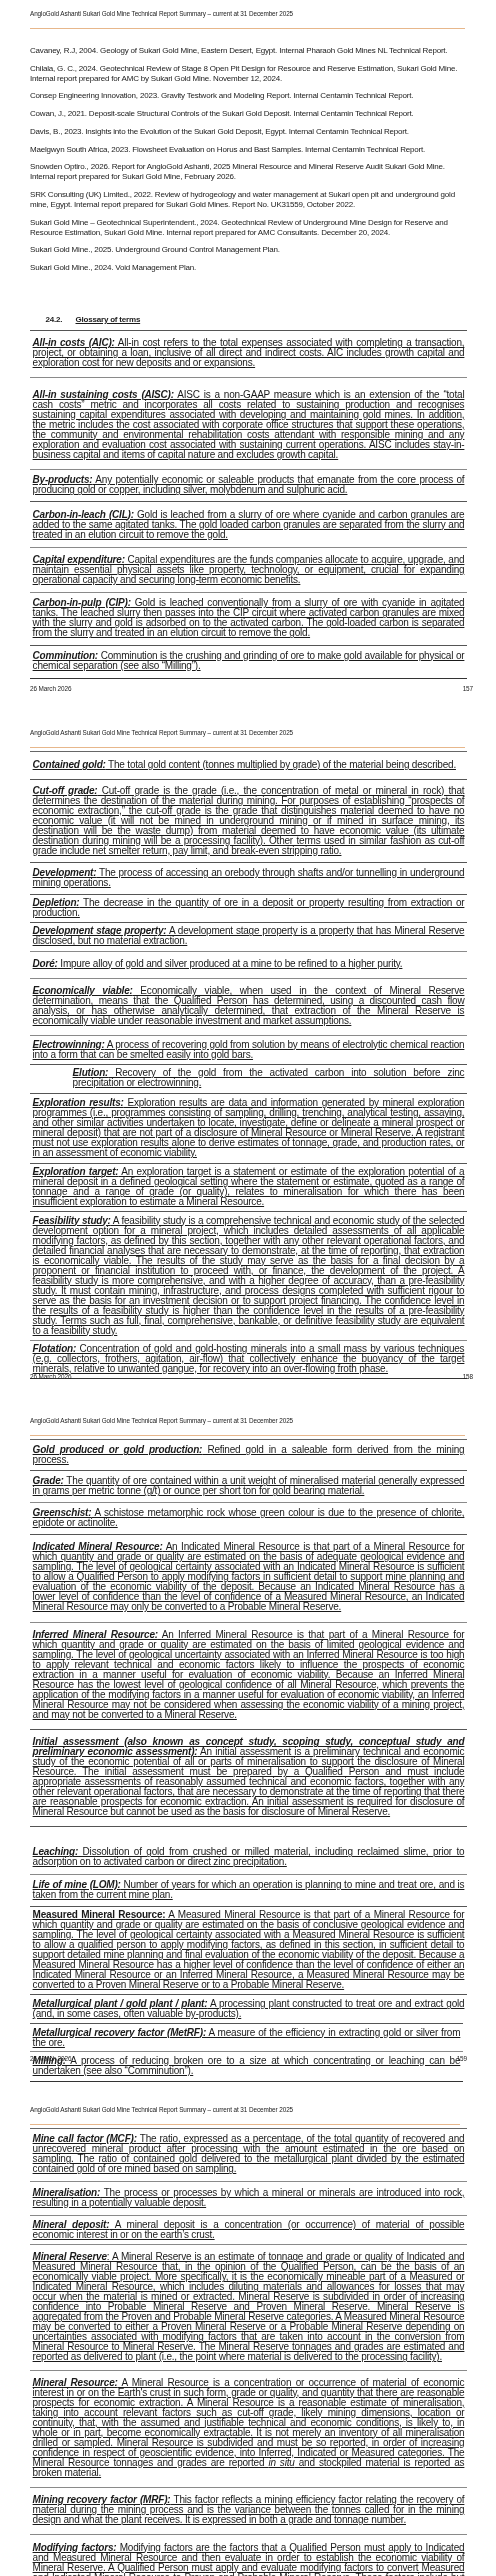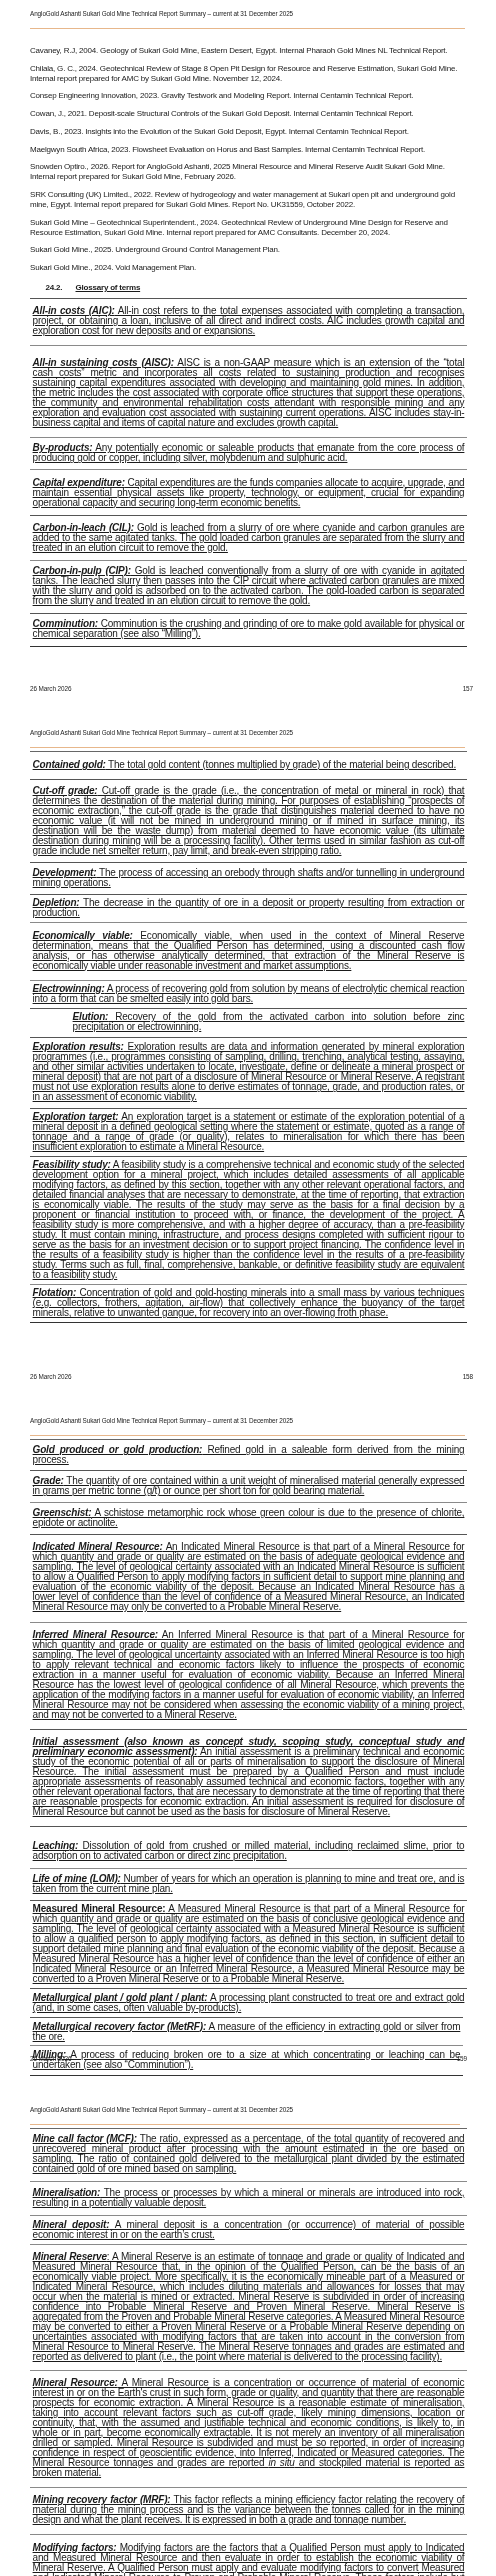--- a/index.html
+++ b/index.html
@@ -4,21 +4,21 @@
 <style>
   html, body { margin: 0; padding: 0; background: #ffffff; }
   body { width: 497px; font-family: "Liberation Sans", sans-serif; color: #1a1a1a; }
   .page { position: relative; width: 497px; box-sizing: border-box; padding: 0 30px 0 30px; }
   .page-header { padding-top: 10.3px; font-size: 6.4px; color: #222; letter-spacing: -0.1px; }
   .header-rule { margin-top: 10.8px; height: 1px; background: #e7b78b; margin-right: 2.1px; }
   .page-footer { display: flex; justify-content: space-between; font-size: 6.4px; color: #222; letter-spacing: -0.1px; }
   .ref { font-size: 8px; line-height: 10px; margin: 0 0 7.7px 0; letter-spacing: -0.2px; text-align: left; }
   .ref:first-child { margin-top: 4.6px; }
   .section-heading { font-weight: bold; font-size: 8px; margin: 0 0 0 15.5px; padding: 2.1px 0 6.2px 0; letter-spacing: -0.2px; }
-  .section-heading .num { display: inline-block; width: 30px; }
+  .section-heading .num { display: inline-block; width: 30px; margin-top: 32px; }
   .section-heading .title { text-decoration: underline; }
   .gloss { border-top: 0.8px solid #555; }
   .gloss.light { border-top-color: #8a8a8a; }
   .gloss-top { border-top: 0.8px solid #666; }
   .term { padding: 5.2px 2.6px 6.2px 2.6px; font-size: 10px; line-height: 10px; text-align: justify; letter-spacing: -0.2px; text-decoration: underline; }
   .term .t { font-weight: bold; font-style: italic; }
   .term .t.upright { font-style: normal; }
   .term em { font-style: italic; }
   .gloss-end { border-top: 0.8px solid #333; }
 </style>
@@ -50,25 +50,25 @@
   <div class="glossary">
     <div class="gloss">
         <div class="term" style="padding-top:7.2px;padding-bottom:9.3px;"><span class="t">All-in costs (AIC):</span><span> All-in cost refers to the total expenses associated with completing a transaction, project, or obtaining a loan, inclusive of all direct and indirect costs. AIC includes growth capital and exploration cost for new deposits and or expansions.</span></div>
       </div>
     <div class="gloss light">
         <div class="term" style="padding-top:11.3px;padding-bottom:9.3px;"><span class="t">All-in sustaining costs (AISC):</span><span> AISC is a non-GAAP measure which is an extension of the “total cash costs” metric and incorporates all costs related to sustaining production and recognises sustaining capital expenditures associated with developing and maintaining gold mines. In addition, the metric includes the cost associated with corporate office structures that support these operations, the community and environmental rehabilitation costs attendant with responsible mining and any exploration and evaluation cost associated with sustaining current operations. AISC includes stay-in-business capital and items of capital nature and excludes growth capital.</span></div>
       </div>
     <div class="gloss light">
         <div class="term"><span class="t">By-products:</span><span> Any potentially economic or saleable products that emanate from the core process of producing gold or copper, including silver, molybdenum and sulphuric acid.</span></div>
       </div>
+    <div class="gloss">
+        <div class="term" style="padding-top:7.2px;padding-bottom:7.2px;"><span class="t">Carbon-in-leach (CIL):</span><span> Gold is leached from a slurry of ore where cyanide and carbon granules are added to the same agitated tanks. The gold loaded carbon granules are separated from the slurry and treated in an elution circuit to remove the gold.</span></div>
+      </div>
     <div class="gloss light">
         <div class="term" style="padding-top:7.2px;padding-bottom:7.2px;"><span class="t">Capital expenditure:</span><span> Capital expenditures are the funds companies allocate to acquire, upgrade, and maintain essential physical assets like property, technology, or equipment, crucial for expanding operational capacity and securing long-term economic benefits.</span></div>
-      </div>
-    <div class="gloss">
-        <div class="term" style="padding-top:7.2px;padding-bottom:7.2px;"><span class="t">Carbon-in-leach (CIL):</span><span> Gold is leached from a slurry of ore where cyanide and carbon granules are added to the same agitated tanks. The gold loaded carbon granules are separated from the slurry and treated in an elution circuit to remove the gold.</span></div>
       </div>
     <div class="gloss light">
         <div class="term"><span class="t">Carbon-in-pulp (CIP):</span><span> Gold is leached conventionally from a slurry of ore with cyanide in agitated tanks. The leached slurry then passes into the CIP circuit where activated carbon granules are mixed with the slurry and gold is adsorbed on to the activated carbon. The gold-loaded carbon is separated from the slurry and treated in an elution circuit to remove the gold.</span></div>
       </div>
     <div class="gloss">
         <div class="term" style="padding-bottom:7.2px;"><span class="t">Comminution:</span><span> Comminution is the crushing and grinding of ore to make gold available for physical or chemical separation (see also “Milling”).</span></div>
       </div>
     <div class="gloss-end"></div>
   </div>
 
@@ -89,20 +89,26 @@
       </div>
     <div class="gloss">
         <div class="term"><span class="t">Cut-off grade:</span><span> Cut-off grade is the grade (i.e., the concentration of metal or mineral in rock) that determines the destination of the material during mining. For purposes of establishing “prospects of economic extraction,” the cut-off grade is the grade that distinguishes material deemed to have no economic value (it will not be mined in underground mining or if mined in surface mining, its destination will be the waste dump) from material deemed to have economic value (its ultimate destination during mining will be a processing facility). Other terms used in similar fashion as cut-off grade include net smelter return, pay limit, and break-even stripping ratio.</span></div>
       </div>
     <div class="gloss">
         <div class="term"><span class="t">Development:</span><span> The process of accessing an orebody through shafts and/or tunnelling in underground mining operations.</span></div>
       </div>
     <div class="gloss">
         <div class="term" style="padding-top:3.1px;padding-bottom:4.1px;"><span class="t">Depletion:</span><span> The decrease in the quantity of ore in a deposit or property resulting from extraction or production.</span></div>
       </div>
+    <div class="gloss">
+        <div class="term" style="padding-top:3.1px;padding-bottom:4.1px;"><span class="t">Development stage property:</span><span> A development stage property is a property that has Mineral Reserve disclosed, but no material extraction.</span></div>
+      </div>
+    <div class="gloss light">
+        <div class="term" style="padding-top:7.2px;padding-bottom:9.3px;"><span class="t">Doré:</span><span> Impure alloy of gold and silver produced at a mine to be refined to a higher purity.</span></div>
+      </div>
     <div class="gloss light">
         <div class="term" style="padding-top:7.2px;padding-bottom:9.3px;"><span class="t">Economically viable:</span><span> Economically viable, when used in the context of Mineral Reserve determination, means that the Qualified Person has determined, using a discounted cash flow analysis, or has otherwise analytically determined, that extraction of the Mineral Reserve is economically viable under reasonable investment and market assumptions.</span></div>
       </div>
     <div class="gloss light">
         <div class="term" style="padding-top:3.1px;padding-bottom:4.1px;"><span class="t">Electrowinning:</span><span> A process of recovering gold from solution by means of electrolytic chemical reaction into a form that can be smelted easily into gold bars.</span></div>
       </div>
     <div class="gloss">
         <div class="term" style="padding-top:3.1px;padding-bottom:5.2px;margin-left:40px;"><span class="t">Elution:</span><span> Recovery of the gold from the activated carbon into solution before zinc precipitation or electrowinning.</span></div>
       </div>
     <div class="gloss">
@@ -144,21 +150,21 @@
     <div class="gloss">
         <div class="term" style="padding-top:7.2px;padding-bottom:9.3px;"><span class="t">Indicated Mineral Resource:</span><span> An Indicated Mineral Resource is that part of a Mineral Resource for which quantity and grade or quality are estimated on the basis of adequate geological evidence and sampling. The level of geological certainty associated with an Indicated Mineral Resource is sufficient to allow a Qualified Person to apply modifying factors in sufficient detail to support mine planning and evaluation of the economic viability of the deposit. Because an Indicated Mineral Resource has a lower level of confidence than the level of confidence of a Measured Mineral Resource, an Indicated Mineral Resource may only be converted to a Probable Mineral Reserve.</span></div>
       </div>
     <div class="gloss light">
         <div class="term" style="padding-top:7.2px;padding-bottom:9.3px;"><span class="t">Inferred Mineral Resource:</span><span> An Inferred Mineral Resource is that part of a Mineral Resource for which quantity and grade or quality are estimated on the basis of limited geological evidence and sampling. The level of geological uncertainty associated with an Inferred Mineral Resource is too high to apply relevant technical and economic factors likely to influence the prospects of economic extraction in a manner useful for evaluation of economic viability. Because an Inferred Mineral Resource has the lowest level of geological confidence of all Mineral Resource, which prevents the application of the modifying factors in a manner useful for evaluation of economic viability, an Inferred Mineral Resource may not be considered when assessing the economic viability of a mining project, and may not be converted to a Mineral Reserve.</span></div>
       </div>
     <div class="gloss">
         <div class="term" style="padding-top:7.2px;padding-bottom:9.3px;"><span class="t">Initial assessment (also known as concept study, scoping study, conceptual study and preliminary economic assessment):</span><span> An initial assessment is a preliminary technical and economic study of the economic potential of all or parts of mineralisation to support the disclosure of Mineral Resource. The initial assessment must be prepared by a Qualified Person and must include appropriate assessments of reasonably assumed technical and economic factors, together with any other relevant operational factors, that are necessary to demonstrate at the time of reporting that there are reasonable prospects for economic extraction. An initial assessment is required for disclosure of Mineral Resource but cannot be used as the basis for disclosure of Mineral Reserve.</span></div>
       </div>
     <div class="gloss">
-        <div class="term" style="padding-top:14px;padding-bottom:6.2px;"><span class="t">Leaching:</span><span> Dissolution of gold from crushed or milled material, including reclaimed slime, prior to adsorption on to activated carbon or direct zinc precipitation.</span></div>
+        <div class="term" style="padding-top:20px;padding-bottom:6.2px;"><span class="t">Leaching:</span><span> Dissolution of gold from crushed or milled material, including reclaimed slime, prior to adsorption on to activated carbon or direct zinc precipitation.</span></div>
       </div>
     <div class="gloss light">
         <div class="term" style="padding-top:5.2px;padding-bottom:6.2px;"><span class="t">Life of mine (LOM):</span><span> Number of years for which an operation is planning to mine and treat ore, and is taken from the current mine plan.</span></div>
       </div>
     <div class="gloss">
         <div class="term" style="padding-top:3.1px;padding-bottom:4.1px;"><span class="t upright">Measured Mineral Resource:</span><span> A Measured Mineral Resource is that part of a Mineral Resource for which quantity and grade or quality are estimated on the basis of conclusive geological evidence and sampling. The level of geological certainty associated with a Measured Mineral Resource is sufficient to allow a qualified person to apply modifying factors, as defined in this section, in sufficient detail to support detailed mine planning and final evaluation of the economic viability of the deposit. Because a Measured Mineral Resource has a higher level of confidence than the level of confidence of either an Indicated Mineral Resource or an Inferred Mineral Resource, a Measured Mineral Resource may be converted to a Proven Mineral Reserve or to a Probable Mineral Reserve.</span></div>
       </div>
     <div class="gloss" style="margin-right:0;">
         <div class="term" style="padding-top:4.1px;padding-bottom:4.1px;"><span class="t">Metallurgical plant / gold plant / plant:</span><span> A processing plant constructed to treat ore and extract gold (and, in some cases, often valuable by-products).</span></div>
       </div>

